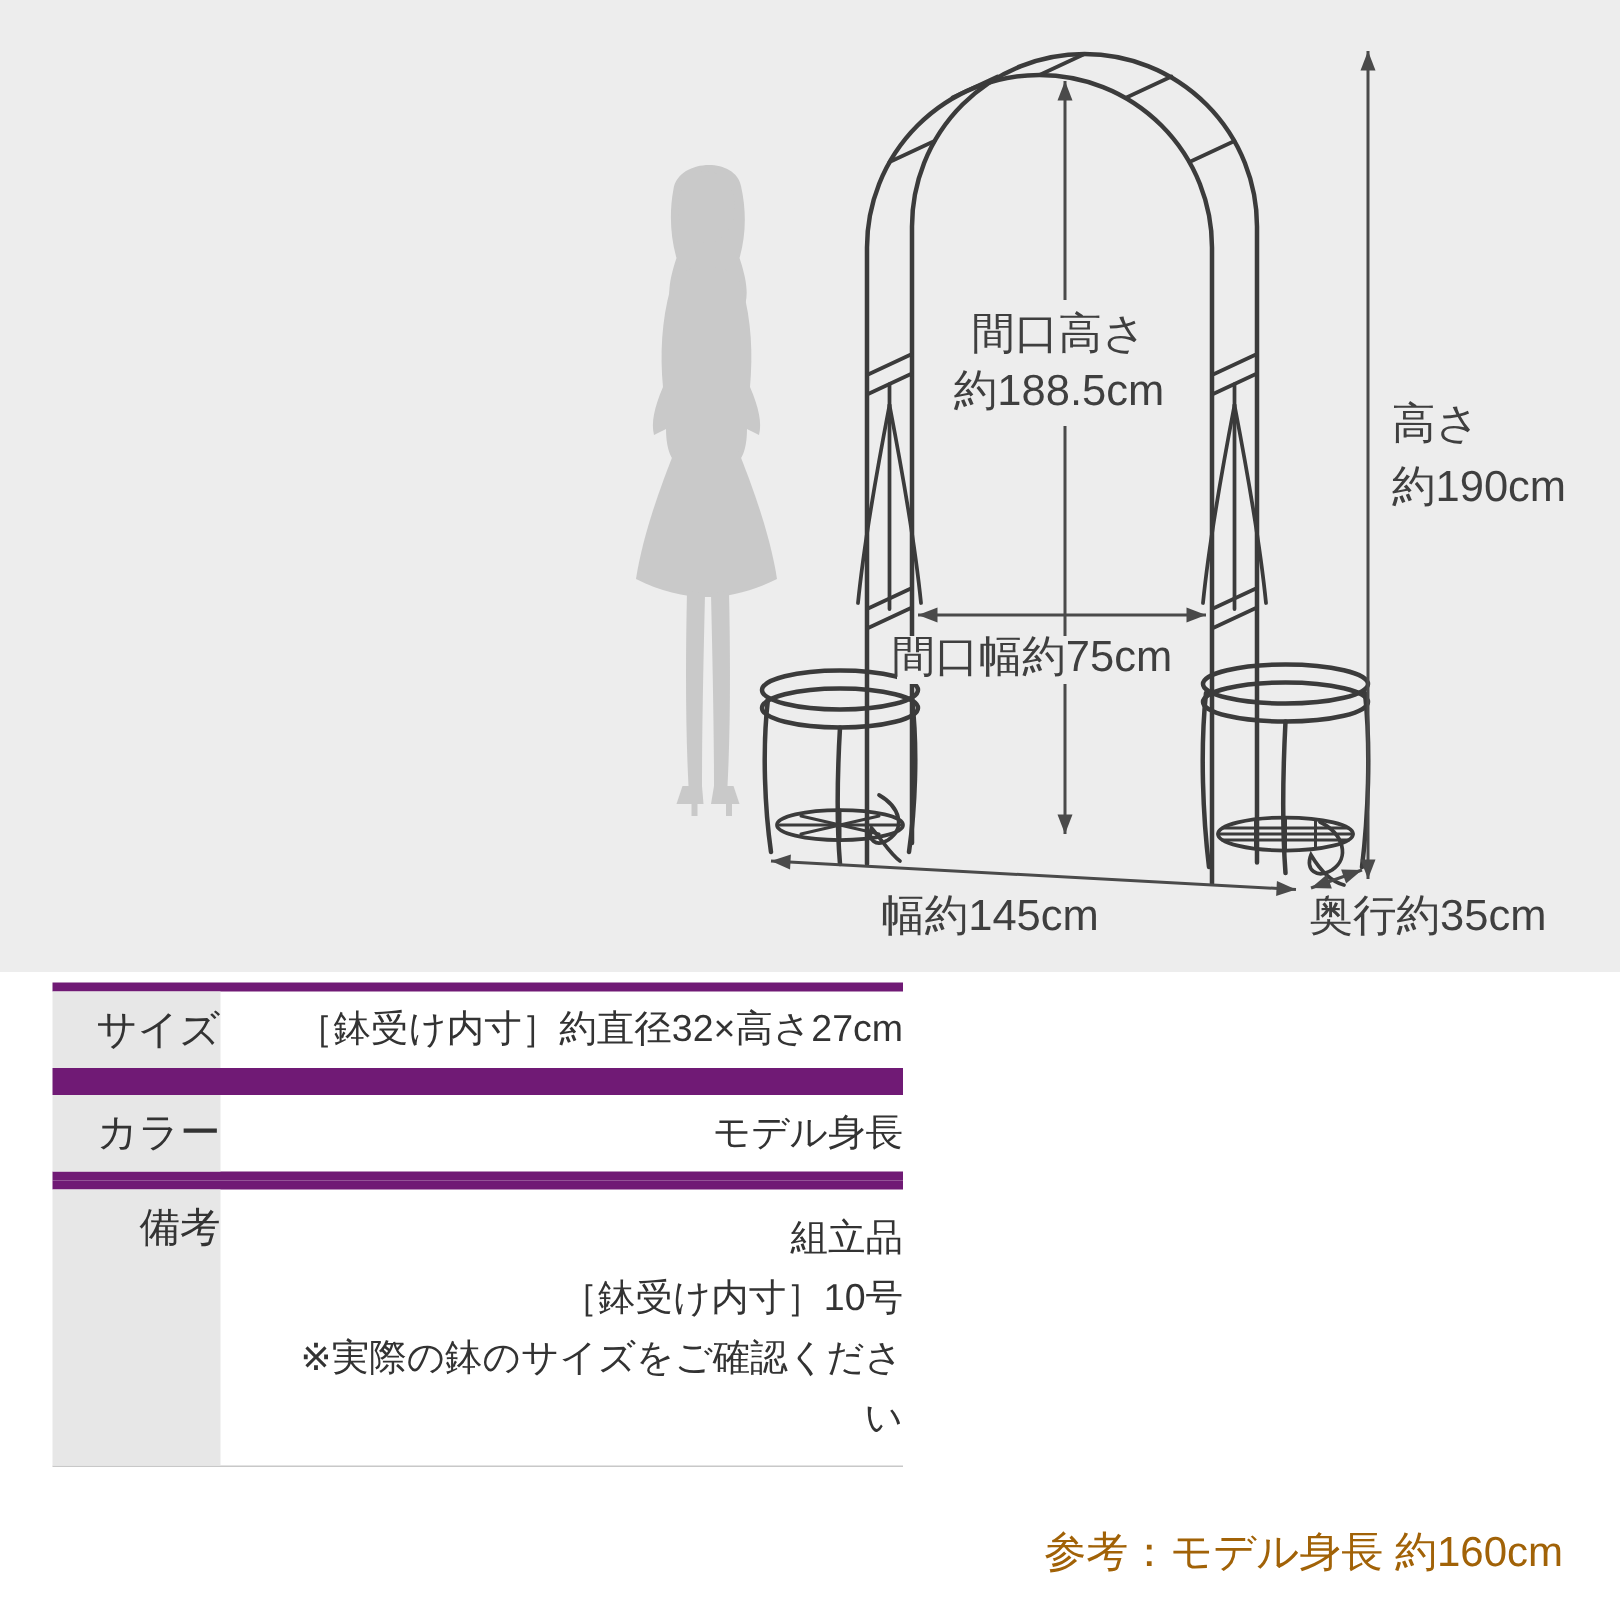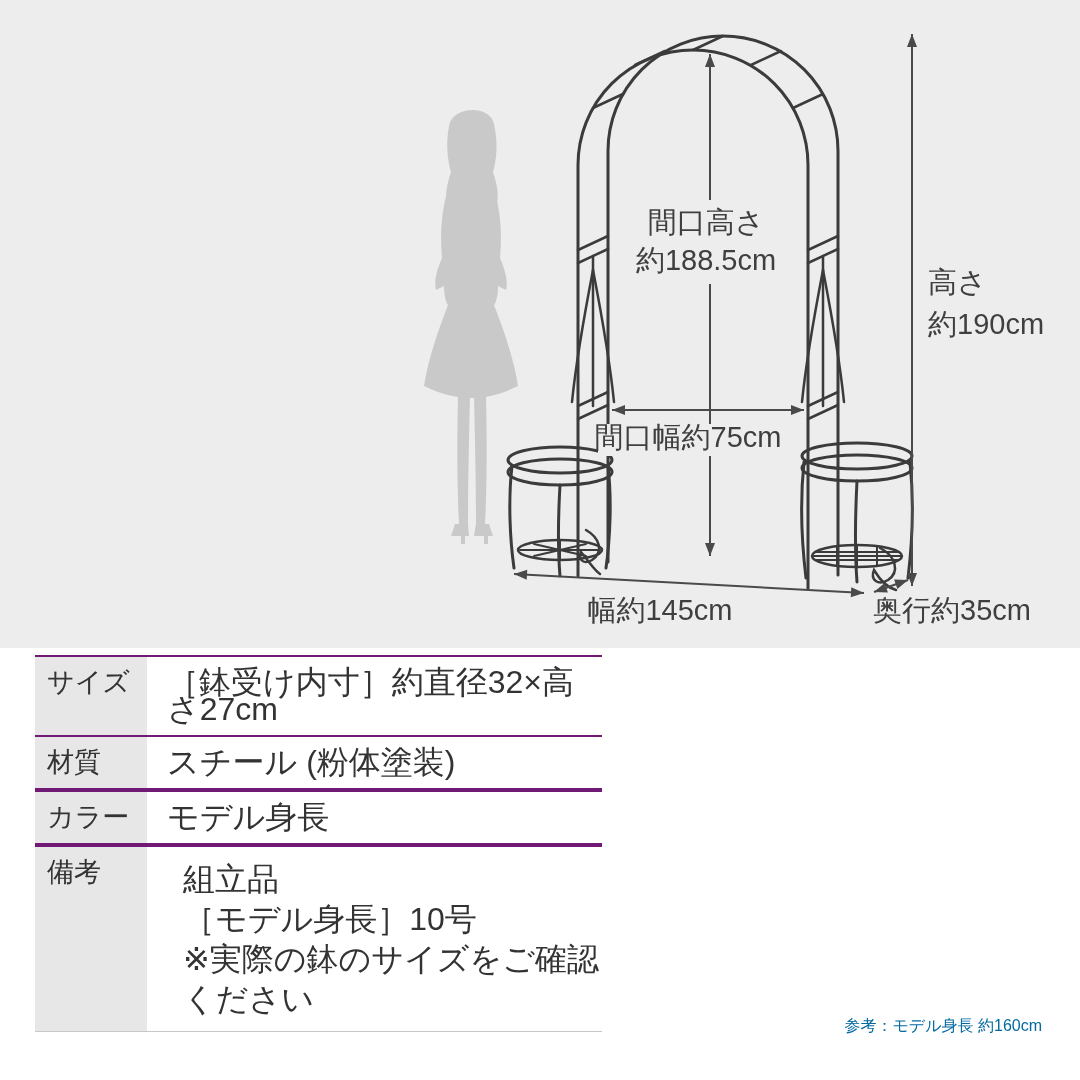--- a/index.html
+++ b/index.html
@@ -15,33 +15,33 @@
   .top-section svg { display:block; }
   svg text {
     font-family: "Liberation Sans", "DejaVu Sans", sans-serif;
     fill:#3f3f3f;
   }
   .dim-label { font-size:29px; }
   .spec-table {
     position:absolute; left:35px; top:655px; width:567px;
     border-bottom:1px solid #c8c8c8;
   }
-  .spec-row { display:flex; border-top:2px solid #701a75; }
+  .spec-row { display:flex; border-top:6px solid #701a75;text-align:right; }
   .spec-label {
     width:112px; flex:0 0 112px; background:#e7e7e7;
     padding:12px 0 12px 12px; font-size:27px; line-height:27px; color:#333;
     box-sizing:border-box;
   }
   .spec-value {
-    flex:1; padding:12px 0 12px 20px; font-size:32px; line-height:27px; color:#333;
+    flex:1; padding:12px 0 12px 20px; font-size:25px; line-height:27px; color:#333;
   }
   .spec-value.multi div { line-height:40px;margin-left:16px; }
   .reference-note {
     position:absolute; right:38px; top:1016px;
-    font-size:16px; color:#0369a1;
+    font-size:28px; color:#a16207;
   }
 </style>
 </head>
 <body>
 
 <div class="canvas">
 
   <div class="top-section">
     <svg width="1080" height="648" viewBox="0 0 1080 648">
       <defs>
@@ -168,36 +168,34 @@
       </g>
     </svg>
   </div>
 
   <div class="spec-table">
     <div class="spec-row">
       <div class="spec-label">サイズ</div>
       <div class="spec-value">［鉢受け内寸］約直径32×高さ27cm</div>
     </div>
     <div class="spec-row">
-      <div class="spec-label">材質</div>
-      <div class="spec-value">スチール (粉体塗装)</div>
     </div>
     <div class="spec-row">
     </div>
     <div class="spec-row">
       <div class="spec-label">カラー</div>
       <div class="spec-value">モデル身長</div>
     </div>
     <div class="spec-row">
     </div>
     <div class="spec-row">
       <div class="spec-label">備考</div>
       <div class="spec-value multi">
         <div>組立品</div>
-        <div>［モデル身長］10号</div>
+        <div>［鉢受け内寸］10号</div>
         <div>※実際の鉢のサイズをご確認ください</div>
       </div>
     </div>
   </div>
 
   <div class="reference-note">参考：モデル身長 約160cm</div>
 
 </div>
 
 </body></html>

